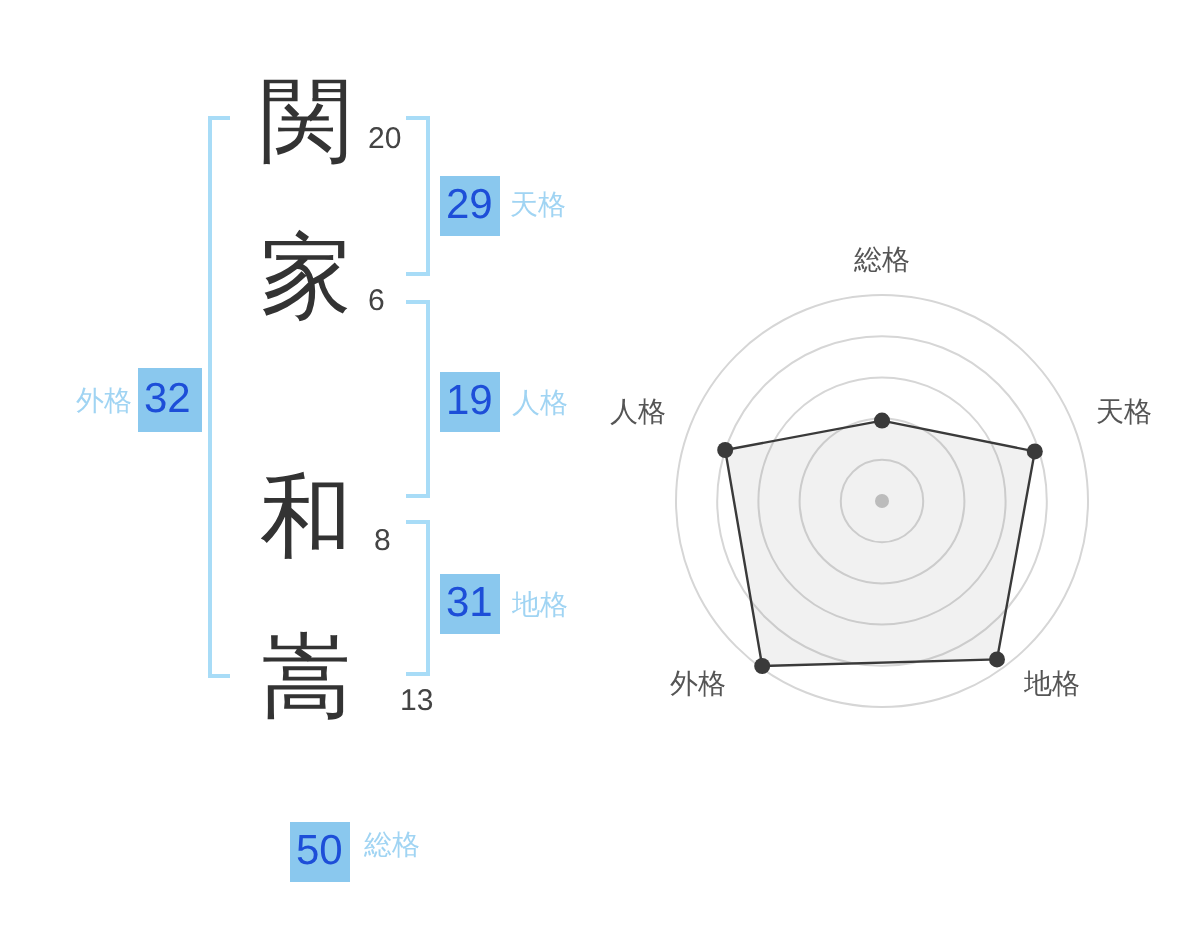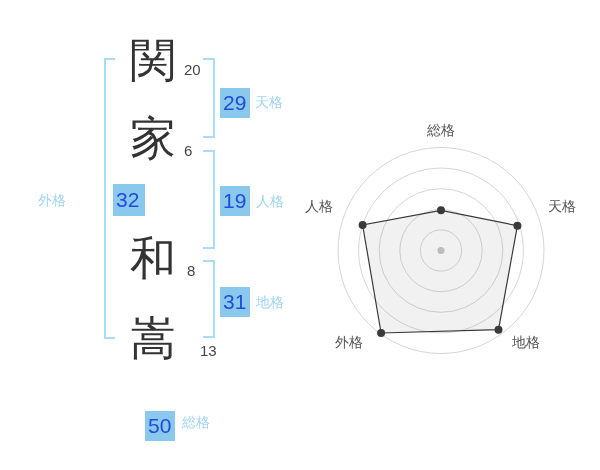--- a/index.html
+++ b/index.html
@@ -12,21 +12,21 @@
     font-size:46px;line-height:48px;color:#333;
   }
   .stroke{
     position:absolute;font-size:15px;line-height:15px;color:#444;
   }
   .badge{
     position:absolute;width:30px;height:30px;background:#8ac8ee;color:#1d4ed8;
     font-size:21px;display:flex;align-items:center;justify-content:flex-start;
     padding-left:3px;box-sizing:border-box;
   }
-  .badge.lg{width:32px;height:32px;margin-left:44px;}
+  .badge.lg{width:32px;height:32px;}
   .kaku-label{
     position:absolute;font-size:14px;line-height:15px;color:#a0d4f3;
   }
   .bracket{position:absolute;box-sizing:border-box;}
   .bracket-left{
     border-left:2px solid #a8dcf7;border-top:2px solid #a8dcf7;border-bottom:2px solid #a8dcf7;
     width:11px;
   }
   .bracket-right{
     border-right:2px solid #a8dcf7;border-top:2px solid #a8dcf7;border-bottom:2px solid #a8dcf7;

